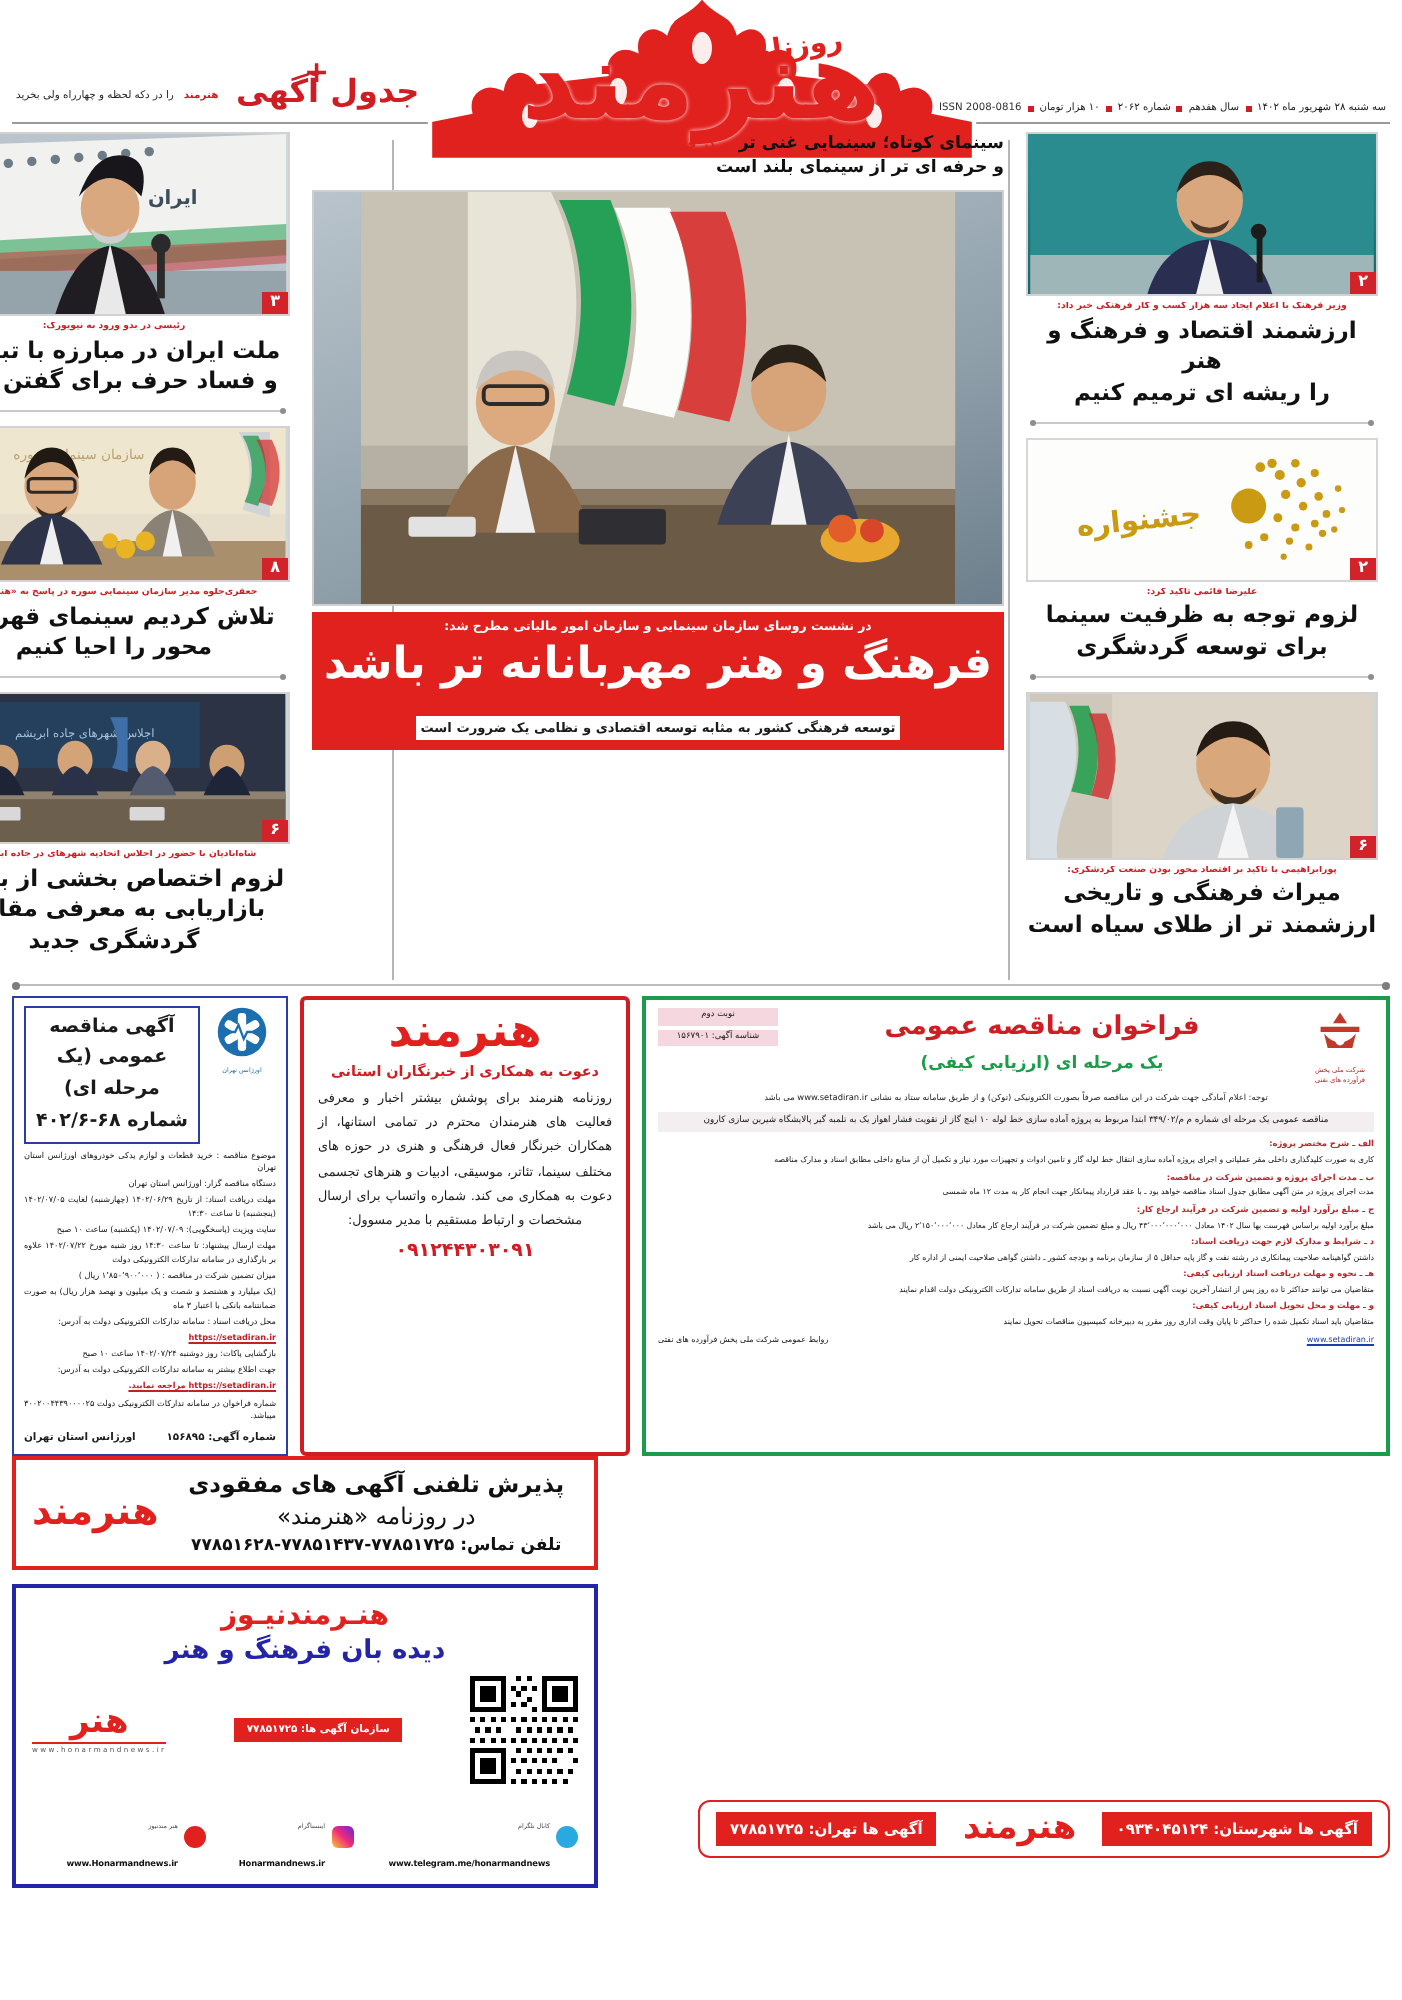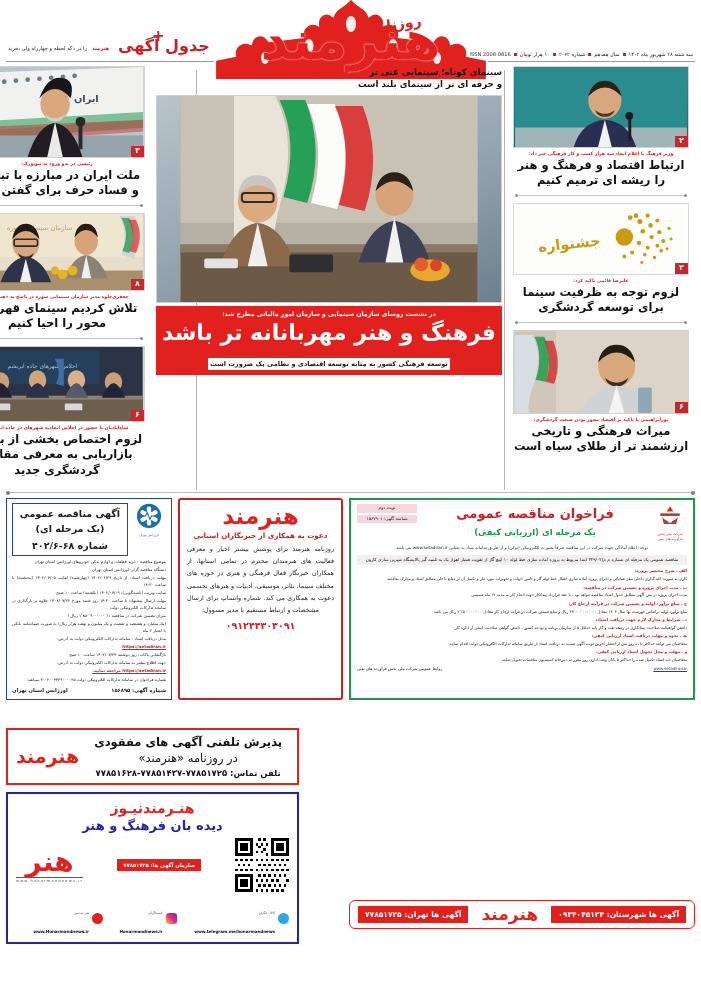--- a/index.html
+++ b/index.html
@@ -158,21 +158,21 @@
 
   
   .ads {
     position: absolute; top: 498px; left: 6px; right: 6px; bottom: 60px;
     direction: rtl;
   }
   .ads-row { display: flex; gap: 6px; align-items: stretch; }
 
   
   .ad-tender {
-    width: 346px; border: 2px solid #1c9b4a; padding: 4px 6px;
+    width: 374px; border: 2px solid #1c9b4a; padding: 4px 6px;
     font-size: 4.4px; color: #111; line-height: 1.55; direction: rtl;
   }
   .tender-head { display: flex; align-items: flex-start; gap: 6px; }
   .tender-logo { width: 34px; text-align: center; flex: 0 0 34px; }
   .tender-logo .tl-name { font-size: 3.4px; color: #b8242b; margin-top: 1px; }
   .tender-titles { flex: 1; text-align: center; }
   .tender-t1 { font-size: 13px; font-weight: bold; color: #cf1d23; letter-spacing: -0.5px; }
   .tender-t2 { font-size: 8.5px; font-weight: bold; color: #1c9b4a; margin-top: 2px; }
   .tender-meta { flex: 0 0 60px; }
   .tender-meta .tm-pill {
@@ -255,21 +255,21 @@
   .nb-t1 { font-size: 14px; font-weight: bold; color: #e1211e; letter-spacing: 1px; }
   .nb-t2 { font-size: 13px; font-weight: bold; color: #2424a8; margin-top: 2px; letter-spacing: -0.3px; }
   .nb-mid { display: flex; align-items: center; justify-content: space-between; margin-top: 5px; }
   .qr { width: 54px; height: 54px; background: #fff; }
   .nb-pill {
     background: #e1211e; color: #fff; font-size: 5.2px;
     padding: 3px 6px; font-weight: bold; white-space: nowrap;
   }
   .nb-brand { text-align: center; }
   .nb-brand .bw {
-    font-size: 28px; font-weight: bold; color: #2424a8;
+    font-size: 17px; font-weight: bold; color: #2424a8;
     letter-spacing: -2px; line-height: 1;
   }
   .nb-brand .bw .r { color: #e1211e; }
   .nb-brand .bu {
     font-size: 3.6px; color: #555; letter-spacing: 1.2px;
     border-top: 1px solid #e1211e; margin-top: 1px; padding-top: 1px;
   }
   .nb-social {
     display: flex; justify-content: space-around; align-items: center;
     margin-top: 5px; border-top: 0; padding-top: 2px;
@@ -376,21 +376,21 @@
             <path d="M82 44 q10 8 20 0 q-2 7 -10 7 q-8 0 -10 -7z" fill="#4a3728"></path>
             <path d="M60 82 q8 -26 32 -28 q24 2 32 28z" fill="#2a2f52"></path>
             <path d="M92 54 l-7 28 h14z" fill="#f2f2f2"></path>
             <rect x="116" y="52" width="3" height="24" fill="#1c1c1c"></rect>
             <circle cx="117" cy="50" r="4" fill="#1c1c1c"></circle>
           </svg>
           <span class="pnum">۲</span>
         </div>
         <div class="kicker">وزیر فرهنگ با اعلام ایجاد سه هزار کسب و کار فرهنگی خبر داد:</div>
         <div class="headline">
-          <span>ارتباط اقتصاد و فرهنگ و هنر</span><br>
+          <span>ارزشمند اقتصاد و فرهنگ و هنر</span><br>
           <span>را ریشه ای ترمیم کنیم</span>
         </div>
       </div>
 
       <div class="dotrule">
           <span class="dt"></span>
           <span class="ln"></span>
           <span class="dt"></span>
         </div>
 

